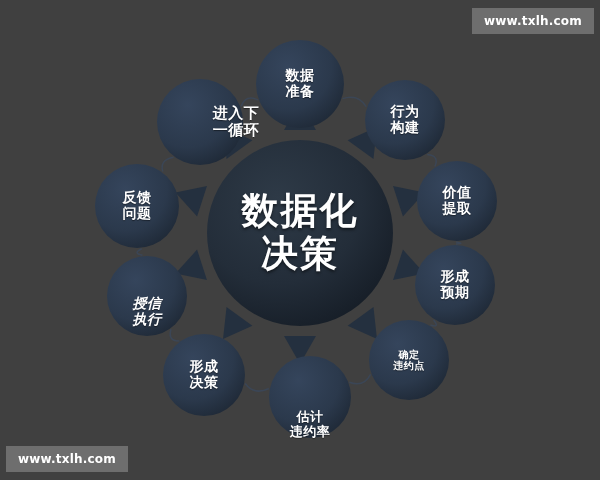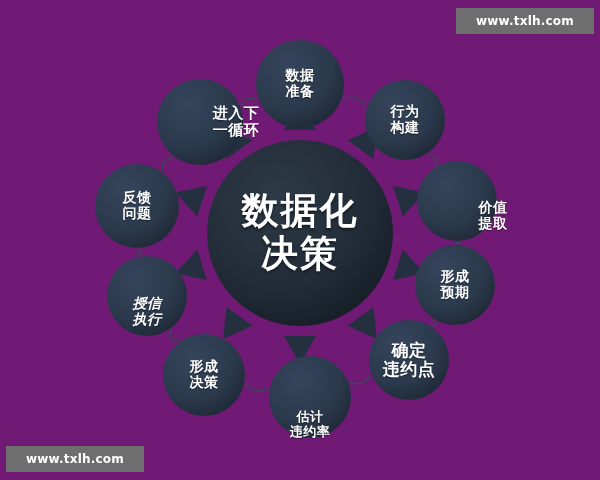--- a/index.html
+++ b/index.html
@@ -14,21 +14,21 @@
     overflow: hidden;
     position: relative;
   }
 
   #diagram-stage {
     position: absolute;
     left: 0;
     top: 0;
     width: 600px;
     height: 480px;
-    background: #701a75;
+    background: #404040;
   }
 
   #cycle-svg {
     position: absolute;
     left: 0;
     top: 0;
     width: 600px;
     height: 480px;
   }
 
@@ -62,21 +62,21 @@
   }
 
   
   .watermark {
     position: absolute;
     background: #6e6e6e;
     color: #ffffff;
     font-size: 12px;
     font-weight: bold;
     letter-spacing: 0.2px;
-    padding: 7px 20px;
+    padding: 7px 12px;
     line-height: 1;
   }
   #watermark-top-right {
     right: 6px;
     top: 8px;
   }
   #watermark-bottom-left {
     left: 6px;
     bottom: 8px;
   }
@@ -139,25 +139,25 @@
         <circle cx="137" cy="206" r="42" fill="url(#nodeGrad)"></circle>
         <circle cx="200" cy="122" r="43" fill="url(#nodeGrad)"></circle>
       </g>
   </svg>
 
   <div id="labels-layer">
       <div class="node-label" style="left: 300px; top: 84px;">数据
 准备</div>
       <div class="node-label" style="left: 405px; top: 120px;">行为
 构建</div>
-      <div class="node-label" style="left: 457px; top: 216px; margin-left: 36px;">价值
+      <div class="node-label" style="left: 457px; top: 201px;">价值
 提取</div>
       <div class="node-label" style="left: 455px; top: 285px;">形成
 预期</div>
-      <div class="node-label" style="left: 409px; top: 360px; font-size: 17px;">确定
+      <div class="node-label" style="left: 409px; top: 360px; font-size: 10px;">确定
 违约点</div>
       <div class="node-label" style="left: 310px; top: 397px; font-size: 13px; margin-top: 28px;">估计
 违约率</div>
       <div class="node-label" style="left: 204px; top: 375px;">形成
 决策</div>
       <div class="node-label" style="left: 147px; top: 312px; font-style: italic;">授信
 执行</div>
       <div class="node-label" style="left: 137px; top: 206px;">反馈
 问题</div>
       <div class="node-label" style="left: 200px; top: 122px; font-size: 15px; margin-left: 36px;">进入下

